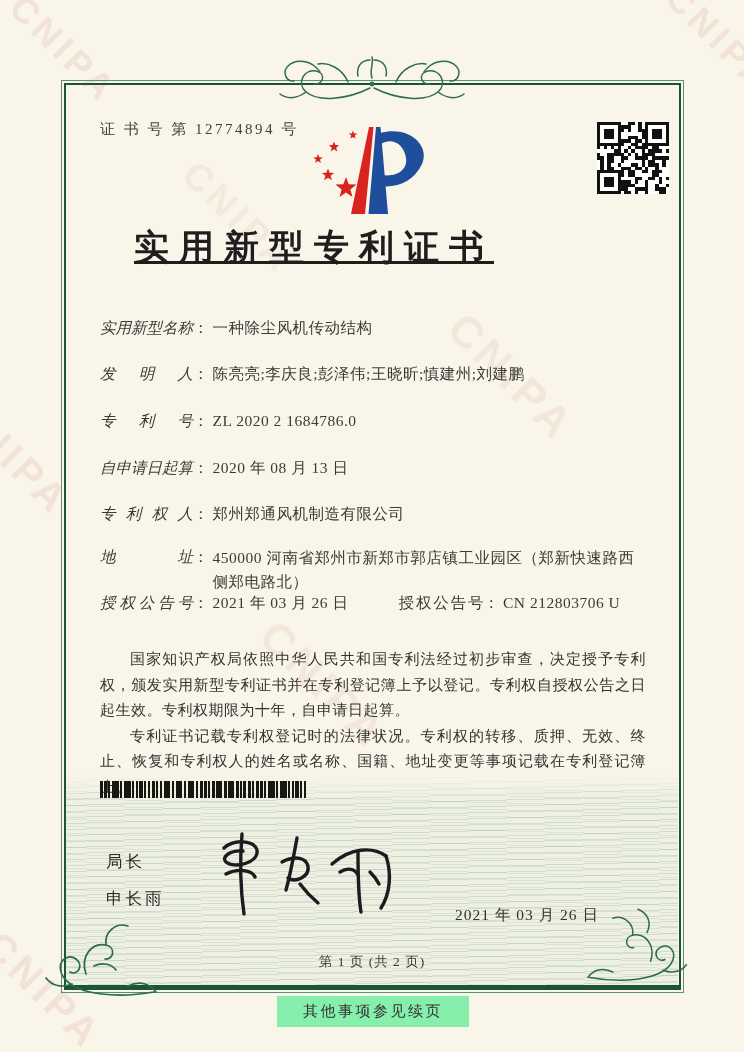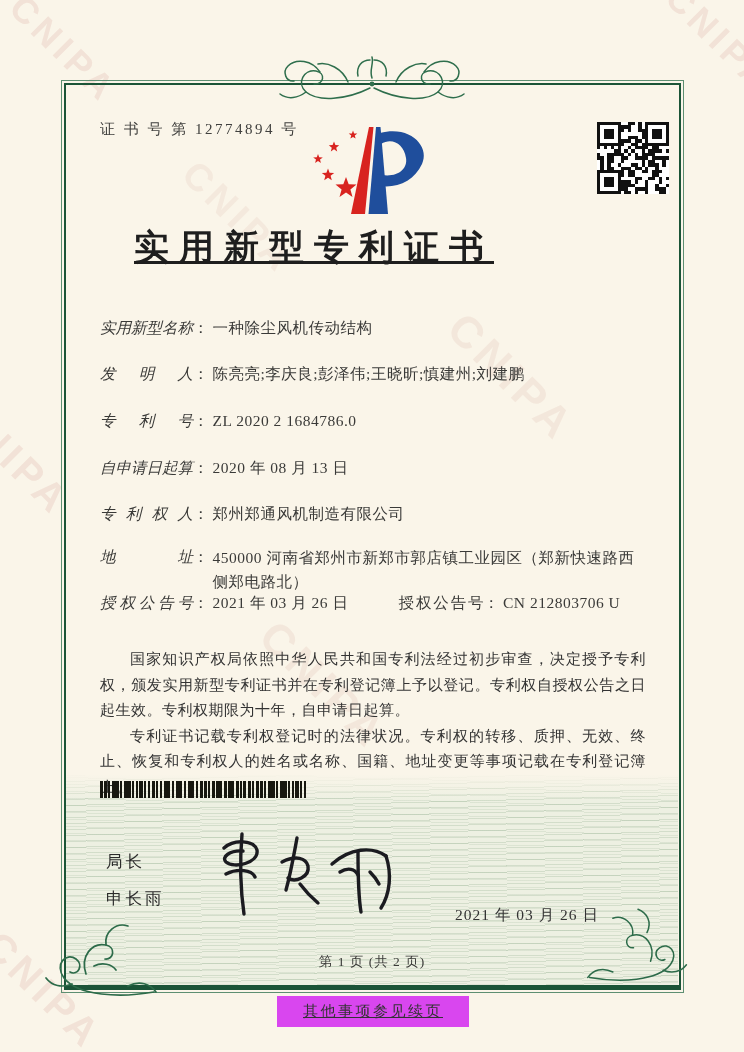--- a/index.html
+++ b/index.html
@@ -68,22 +68,22 @@
       repeating-linear-gradient(90deg,#17170f 0 1px, rgba(0,0,0,0) 1px 6px),
       repeating-linear-gradient(90deg,#17170f 0 3px, rgba(0,0,0,0) 3px 13px);
   }
   
   .bureau{position:absolute; left:106px; top:843px; font-size:16.5px; color:#2b2b2b; letter-spacing:3px; line-height:37px;}
   .sig{position:absolute; left:200px; top:822px; width:210px; height:100px;}
   .issue-date{position:absolute; left:455px; top:905px; font-size:15.5px; color:#333; letter-spacing:1px;}
   .page-info{position:absolute; left:0; top:953px; width:744px; text-align:center; font-size:13.5px; color:#3a3a38; letter-spacing:1px;}
   .cont-box{
     position:absolute; left:277px; top:996px; width:192px; height:31px;
-    background:#d946ef; display:flex; align-items:center; justify-content:center;
-    font-size:15px; color:#333; letter-spacing:2.5px;text-decoration:underline;
+    background:#86efac; display:flex; align-items:center; justify-content:center;
+    font-size:15px; color:#333; letter-spacing:2.5px;
   }
 </style>
 </head>
 <body>
 
 <div class="page">
 
   <div class="wm" style="left:-4px;top:28px;font-size:36px">CNIPA</div>
   <div class="wm" style="left:652px;top:18px;font-size:36px">CNIPA</div>
   <div class="wm" style="left:168px;top:196px;font-size:38px;color:rgba(213,160,148,.14)">CNIPA</div>

